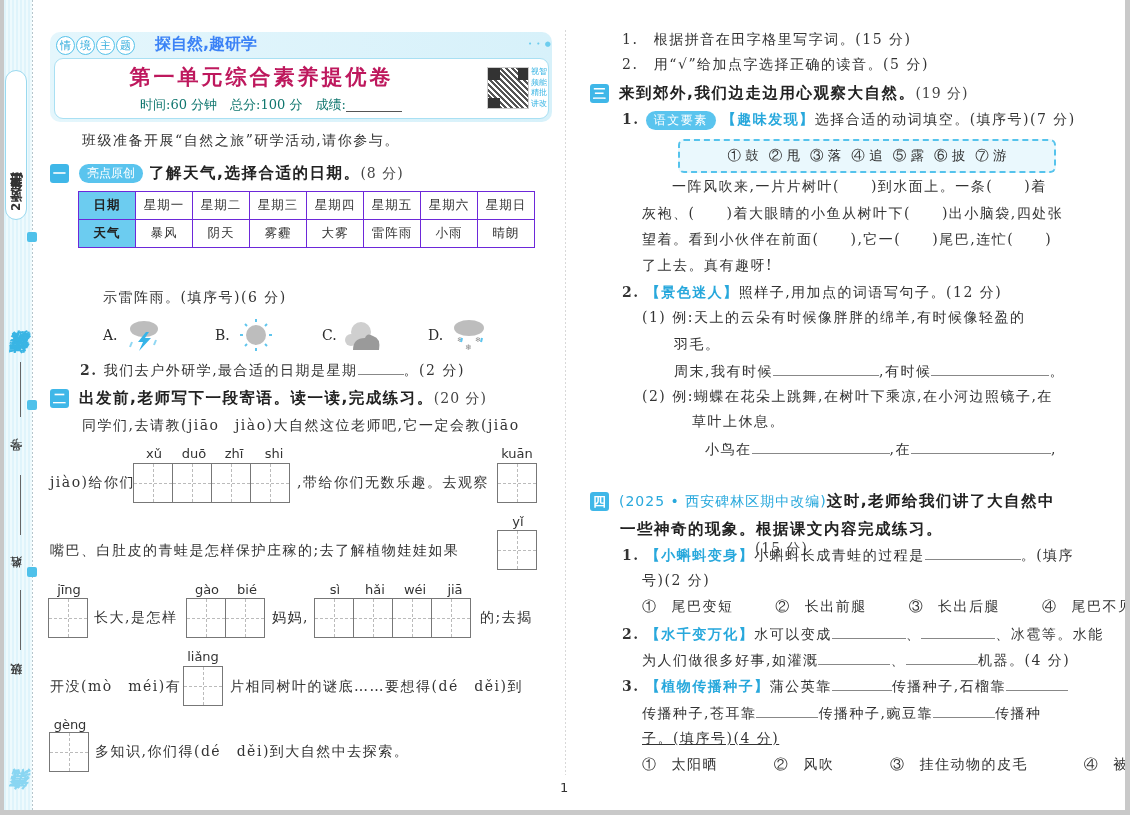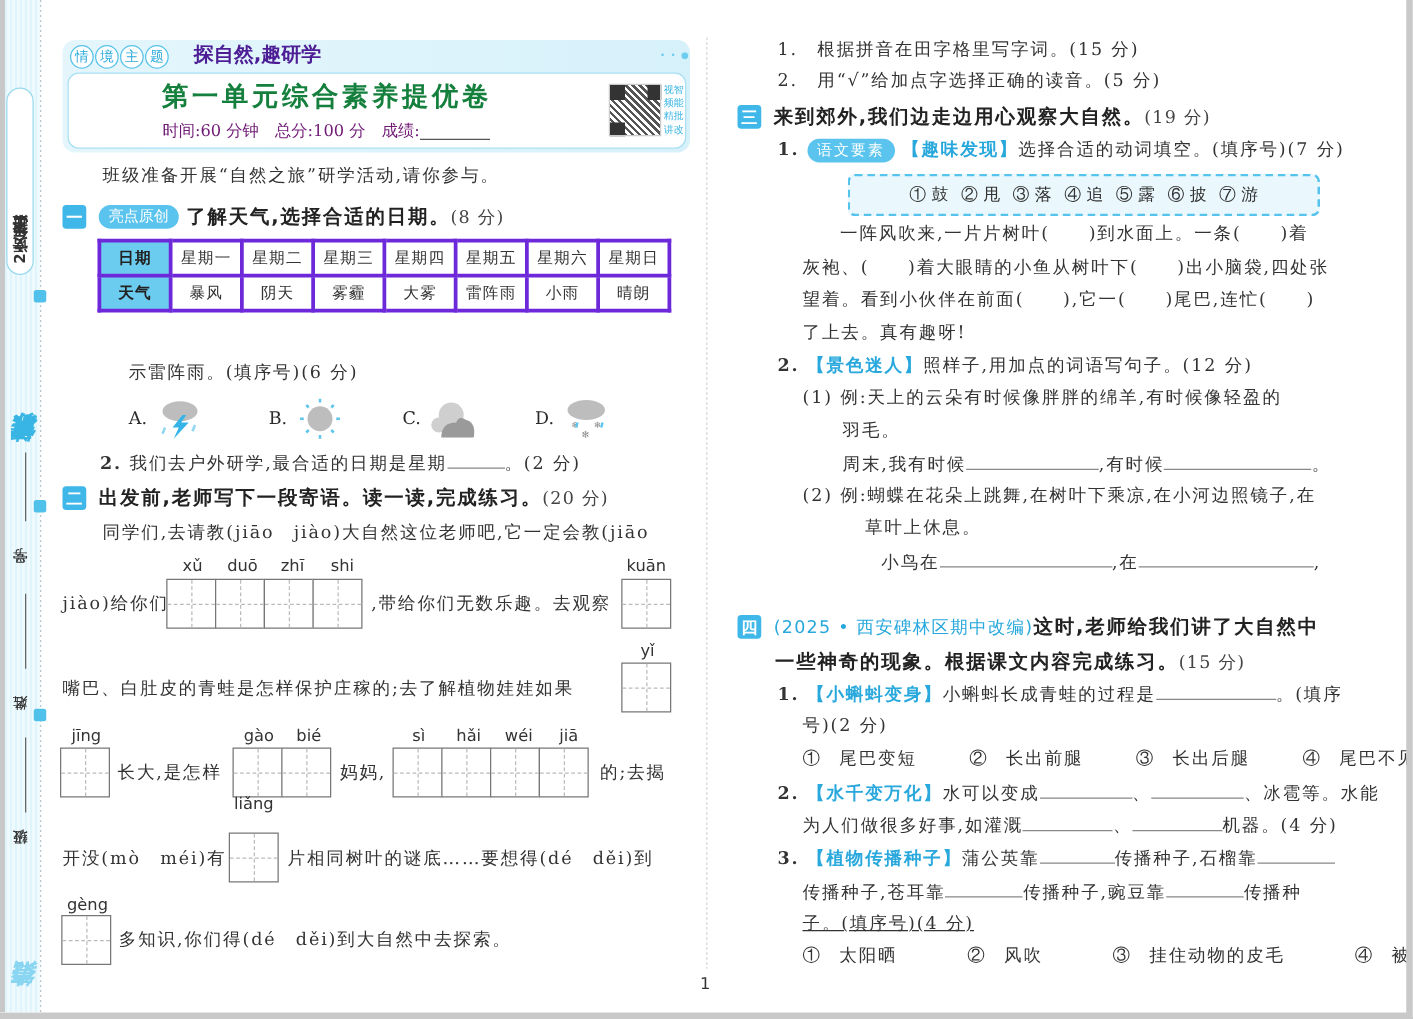--- a/index.html
+++ b/index.html
@@ -31,26 +31,26 @@
   .sans { font-family: "DejaVu Sans", "Liberation Sans", sans-serif; }
   .blue { color: #28a8dc; }
 
   
   .banner { position: absolute; left: 50px; top: 32px; width: 502px; height: 90px;
     background: linear-gradient(90deg, #e4f6fc, #d7f1fa); border-radius: 10px; }
   .banner-theme { position: absolute; left: 56px; top: 36px; display: flex; gap: 1px; }
   .circ { width: 19px; height: 19px; border: 1.5px solid #56c2ea; border-radius: 50%; font-size: 11px;
     color: #2aa9db; display: flex; align-items: center; justify-content: center; background: #fff;
     font-family: "DejaVu Sans", sans-serif; }
-  .banner-subtitle { position: absolute; left: 155px; top: 34px; font-size: 16px; color: #4c1d95; font-weight: bold; font-family: "DejaVu Sans", sans-serif; }
+  .banner-subtitle { position: absolute; left: 155px; top: 34px; font-size: 16px; color: #3b82f6; font-weight: bold; font-family: "DejaVu Sans", sans-serif; }
   .banner-dots { position: absolute; left: 528px; top: 40px; font-size: 7px; color: #6dcdee; letter-spacing: 1px; }
   .banner-card { position: absolute; left: 54px; top: 58px; width: 495px; height: 61px; background: #fff;
     border: 1px solid #a9e0f3; border-radius: 9px; }
-  .paper-title { position: absolute; left: 0; width: 100%; top: 4px; text-align: center; font-size: 21px; font-weight: bold; color: #15803d; padding-right: 80px; letter-spacing: 3px; }
-  .paper-meta { position: absolute; left: 75px; top: 37px; font-size: 13px; color: #701a75; }
+  .paper-title { position: absolute; left: 0; width: 100%; top: 4px; text-align: center; font-size: 21px; font-weight: bold; color: #be185d; padding-right: 80px; letter-spacing: 3px; }
+  .paper-meta { position: absolute; left: 85px; top: 37px; font-size: 13px; color: #0f766e; }
   .score-line { display: inline-block; width: 56px; border-bottom: 1px solid #555; height: 12px; vertical-align: middle; }
   .qr { position: absolute; left: 432px; top: 8px; width: 42px; height: 42px;
     background:
       linear-gradient(#333,#333) 0 0/12px 12px no-repeat,
       linear-gradient(#333,#333) 30px 0/12px 12px no-repeat,
       linear-gradient(#333,#333) 0 30px/12px 12px no-repeat,
       repeating-linear-gradient(45deg, #555 0 2px, #fff 2px 4px),
       repeating-linear-gradient(-45deg, #777 0 2px, #eee 2px 5px);
     border: 1px solid #ccc; }
   .qr-label { position: absolute; left: 476px; top: 8px; width: 20px; font-size: 8px; line-height: 10.5px; color: #39b5e4; }
@@ -62,21 +62,21 @@
     display: flex; align-items: center; justify-content: center; margin-right: 10px; font-family: "DejaVu Sans", sans-serif; font-weight: bold; }
   .sec-title { font-family: "DejaVu Sans", sans-serif; font-weight: bold; font-size: 15.5px; color: #222; letter-spacing: 1.5px; }
   .sec-score { font-family: "DejaVu Serif", serif; font-size: 14px; color: #444; font-weight: normal; letter-spacing: 1px; }
   .tag-pill { display: inline-block; background: #5ac4ee; color: #fff; border-radius: 10px; font-size: 12px;
     padding: 1px 8px; margin-right: 6px; font-family: "DejaVu Sans", sans-serif; }
   .bracket-tag { color: #28a8dc; font-family: "DejaVu Sans", sans-serif; font-weight: bold; font-size: 14px; }
   .qnum { font-weight: bold; margin-right: 6px; }
 
   
   .wtable { position: absolute; left: 78px; top: 191px; border-collapse: collapse; font-size: 12.5px; }
-  .wtable td { border: 3px solid #6d28d9; height: 28px; text-align: center; color: #333; letter-spacing: 1px; }
+  .wtable td { border: 1px solid #6d28d9; height: 28px; text-align: center; color: #333; letter-spacing: 1px; }
   .wtable td.h { background: #6cccf0; font-weight: bold; font-family: "DejaVu Sans", sans-serif; width: 57px; color: #222; }
   .wtable td.c { width: 57px; }
 
   
   .wopt { position: absolute; top: 318px; display: flex; align-items: center; font-size: 14px; }
   .wopt .lbl { margin-right: 6px; }
   .wicon { position: relative; width: 40px; height: 34px; }
 
   
   .grid { position: absolute; display: flex; }
@@ -270,21 +270,21 @@
   <div class="py" style="left:395px;top:582px;">wéi</div>
   <div class="py" style="left:435px;top:582px;text-align:center;">jiā</div>
   <div class="grid" style="left:315px;top:598px;">
     <div class="cell"></div>
     <div class="cell"></div>
     <div class="cell"></div>
     <div class="cell"></div>
   </div>
   <div class="t" style="left:480px;top:609px;">的;去揭</div>
 
-  <div class="py" style="left:183px;top:636px;">liǎng</div>
+  <div class="py" style="left:183px;top:649px;">liǎng</div>
   <div class="t" style="left:50px;top:678px;">开没(mò　méi)有</div>
   <div class="grid" style="left:184px;top:666px;">
     <div class="cell"></div>
   </div>
   <div class="t" style="left:230px;top:678px;">片相同树叶的谜底……要想得(dé　děi)到</div>
 
   <div class="py" style="left:50px;top:690px;margin-top:27px;">gèng</div>
   <div class="grid" style="left:50px;top:732px;">
     <div class="cell"></div>
   </div>
@@ -331,21 +331,21 @@
   <div class="t" style="left:692px;top:413px;">草叶上休息。</div>
   <div class="t" style="left:705px;top:440px;">
     <span>小鸟在</span><span class="blank" style="width:138px"></span><span>,在</span><span class="blank" style="width:140px"></span><span>,</span>
   </div>
 
   <div class="sec-head" style="left:590px;top:491px;">
     <span class="sec-num">四</span>
     <span class="blue sans" style="font-size:14px;letter-spacing:1px;">(2025 • 西安碑林区期中改编)</span>
     <span class="sec-title">这时,老师给我们讲了大自然中</span>
   </div>
-  <div class="sec-head" style="left:620px;top:519px;">
+  <div class="sec-head" style="left:620px;top:519px;flex-direction:column;">
     <span class="sec-title">一些神奇的现象。根据课文内容完成练习。</span>
     <span class="sec-score">(15 分)</span>
   </div>
 
   <div class="t" style="left:622px;top:546px;">
     <span class="qnum">1.</span><span class="bracket-tag">【小蝌蚪变身】</span><span>小蝌蚪长成青蛙的过程是</span><span class="blank" style="width:96px"></span><span>。(填序</span>
   </div>
   <div class="t" style="left:642px;top:572px;">号)(2 分)</div>
   <div class="t" style="left:642px;top:598px;word-spacing:8px;">
     <span>① 尾巴变短</span>&nbsp;&nbsp;

